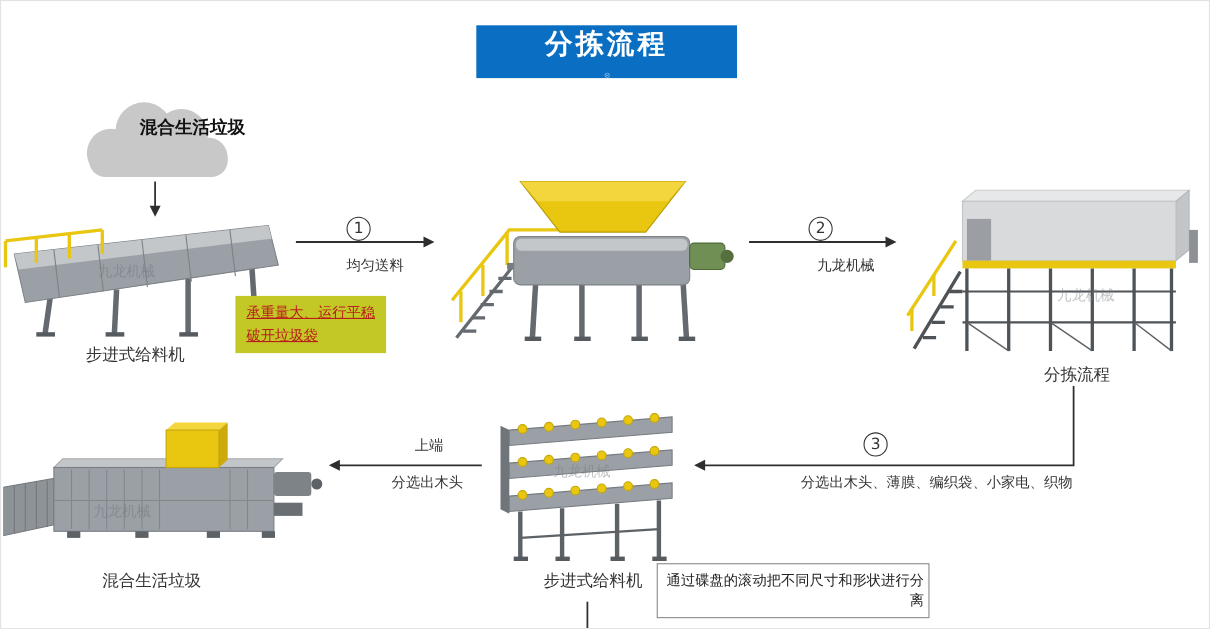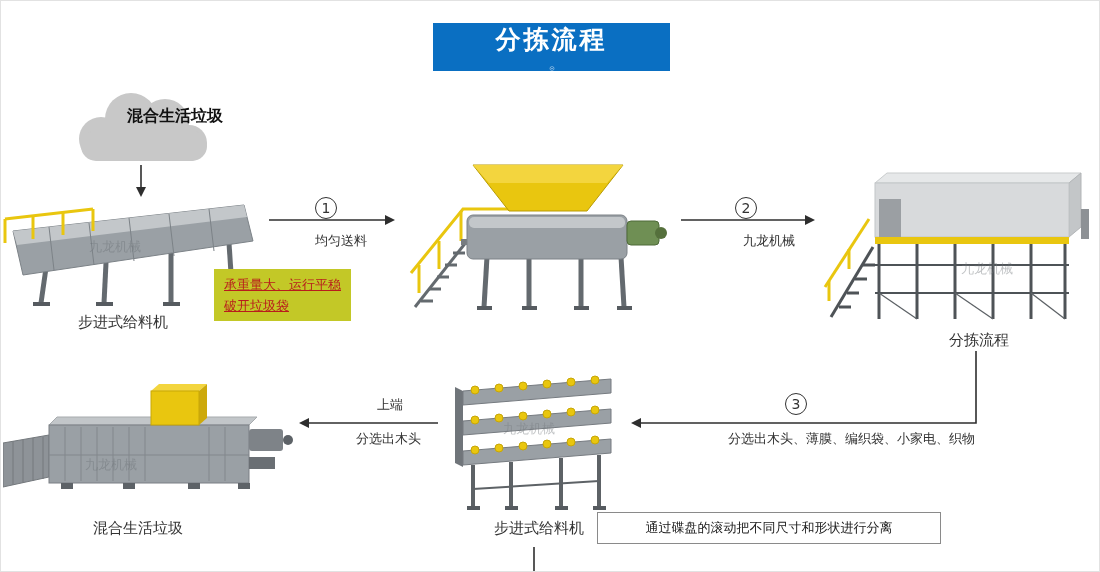--- a/index.html
+++ b/index.html
@@ -25,22 +25,22 @@
     position:absolute; left:213px; top:268px; background:#c3c827; color:#b91c1c;
     font-size:13px; line-height:21px; padding:5px 10px; white-space:nowrap;text-decoration:underline;
   }
   .step-num {
     position:absolute; width:22px; height:22px; border:1.5px solid #333; border-radius:50%;
     display:flex; align-items:center; justify-content:center;
     font-size:14px; color:#333; background:#fff;
   }
   .step-label { position:absolute; font-size:13px; color:#333; text-align:right; }
   .occ-note {
-    position:absolute; left:596px; top:511px; width:344px; border:1px solid #8a8a8a;
-    font-size:13px; color:#222; text-align:center; padding:6px 4px; background:#fff;
+    position:absolute; left:596px; top:511px; width:248px; border:1px solid #8a8a8a;
+    font-size:13px; color:#222; text-align:right; padding:6px 4px; background:#fff;
   }
   .overlay { position:absolute; left:0; top:0; width:1100px; height:572px; pointer-events:none; }
   .wm { font-size:13px; opacity:0.45; }
 </style>
 </head>
 <body>
 
 <div class="canvas">
 
   <div class="banner">

